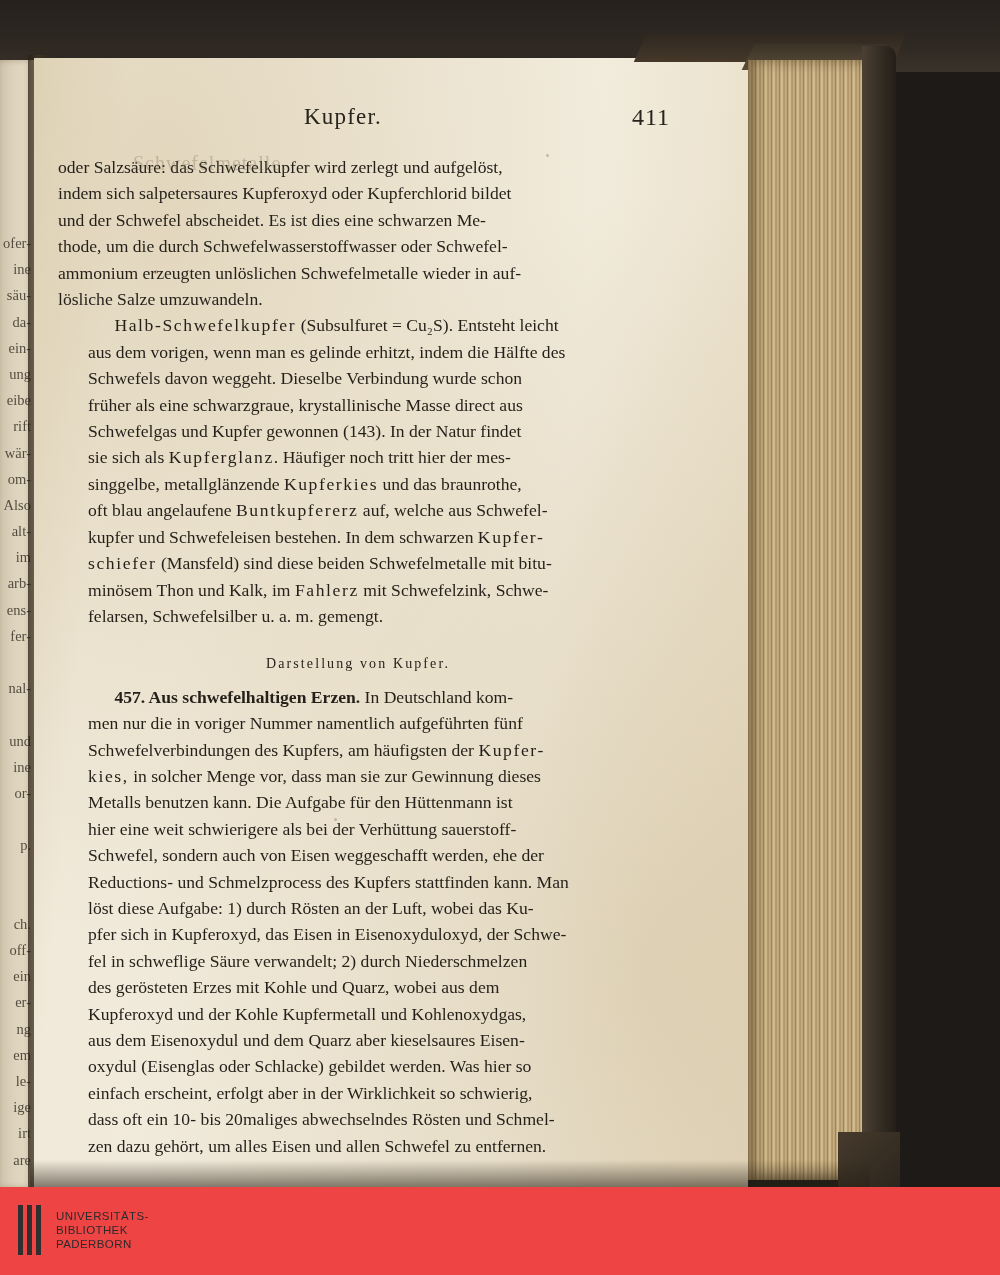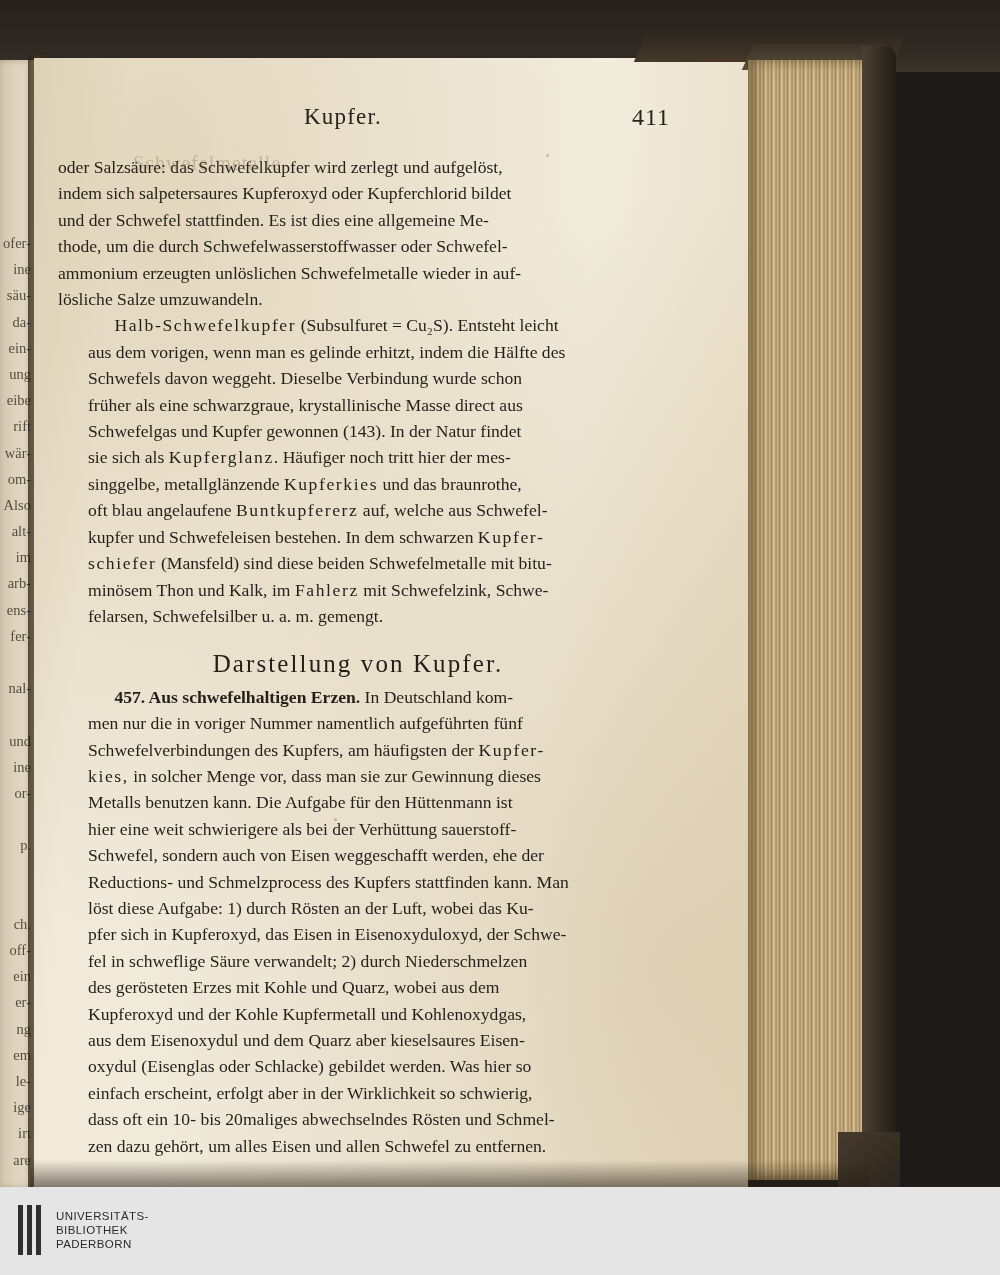--- a/index.html
+++ b/index.html
@@ -114,21 +114,21 @@
     text-align: justify;
   }
   .body p {
     margin: 0;
   }
   .p-ind { text-indent: 30px; }
   .sp { letter-spacing: 1.6px; }
   .b { font-weight: bold; }
   .sec-title {
     text-align: center;
-    font-size: 25px;
+    font-size: 14px;
     letter-spacing: 2.1px;
     margin: 22px 0 6px 0;
     color: #241f19;
   }
 
   
   .edge {
     position: absolute;
     left: 748px; top: 60px;
     width: 122px; height: 1120px;
@@ -177,21 +177,21 @@
     position: absolute;
     background: rgba(120,96,60,0.35);
     border-radius: 50%;
   }
 
   
   .footer {
     position: absolute;
     left: 0; bottom: 0;
     width: 1000px; height: 88px;
-    background: #e5e5e5;
+    background: #ef4444;
   }
   .logo-mark {
     position: absolute;
     left: 18px; top: 18px;
     width: 28px; height: 50px;
     background:
       linear-gradient(90deg,#2f2f2f 0 5px, transparent 5px 9px,
                       #2f2f2f 9px 14px, transparent 14px 18px,
                       #2f2f2f 18px 23px, transparent 23px 28px);
   }
@@ -226,21 +226,21 @@
         <div class="ghost-head">Schwefelmetalle.</div>
         <div class="run-head">Kupfer.</div>
         <div class="folio">411</div>
       </div>
 
       <div class="body">
 
         <p class="p-1" id="para1">
             <span style="display: block; white-space: pre-wrap;">oder Salzsäure: das Schwefelkupfer wird zerlegt und aufgelöst,</span>
             <span style="display: block; white-space: pre-wrap;">indem sich salpetersaures Kupferoxyd oder Kupferchlorid bildet</span>
-            <span style="display: block; white-space: pre-wrap;">und der Schwefel stattfinden. Es ist dies eine allgemeine Me-</span>
+            <span style="display: block; white-space: pre-wrap;">und der Schwefel abscheidet. Es ist dies eine schwarzen Me-</span>
             <span style="display: block; white-space: pre-wrap;">thode, um die durch Schwefelwasserstoffwasser oder Schwefel-</span>
             <span style="display: block; white-space: pre-wrap;">ammonium erzeugten unlöslichen Schwefelmetalle wieder in auf-</span>
             <span style="display: block; white-space: pre-wrap;">lösliche Salze umzuwandeln.</span>
           </p>
 
         <p class="p-ind" id="para2">
             <span style="display: block; white-space: pre-wrap;">      <span class="sp">Halb-Schwefelkupfer</span> (Subsulfuret = Cu₂S). Entsteht leicht</span>
             <span style="display: block; white-space: pre-wrap;">aus dem vorigen, wenn man es gelinde erhitzt, indem die Hälfte des</span>
             <span style="display: block; white-space: pre-wrap;">Schwefels davon weggeht. Dieselbe Verbindung wurde schon</span>
             <span style="display: block; white-space: pre-wrap;">früher als eine schwarzgraue, krystallinische Masse direct aus</span>

